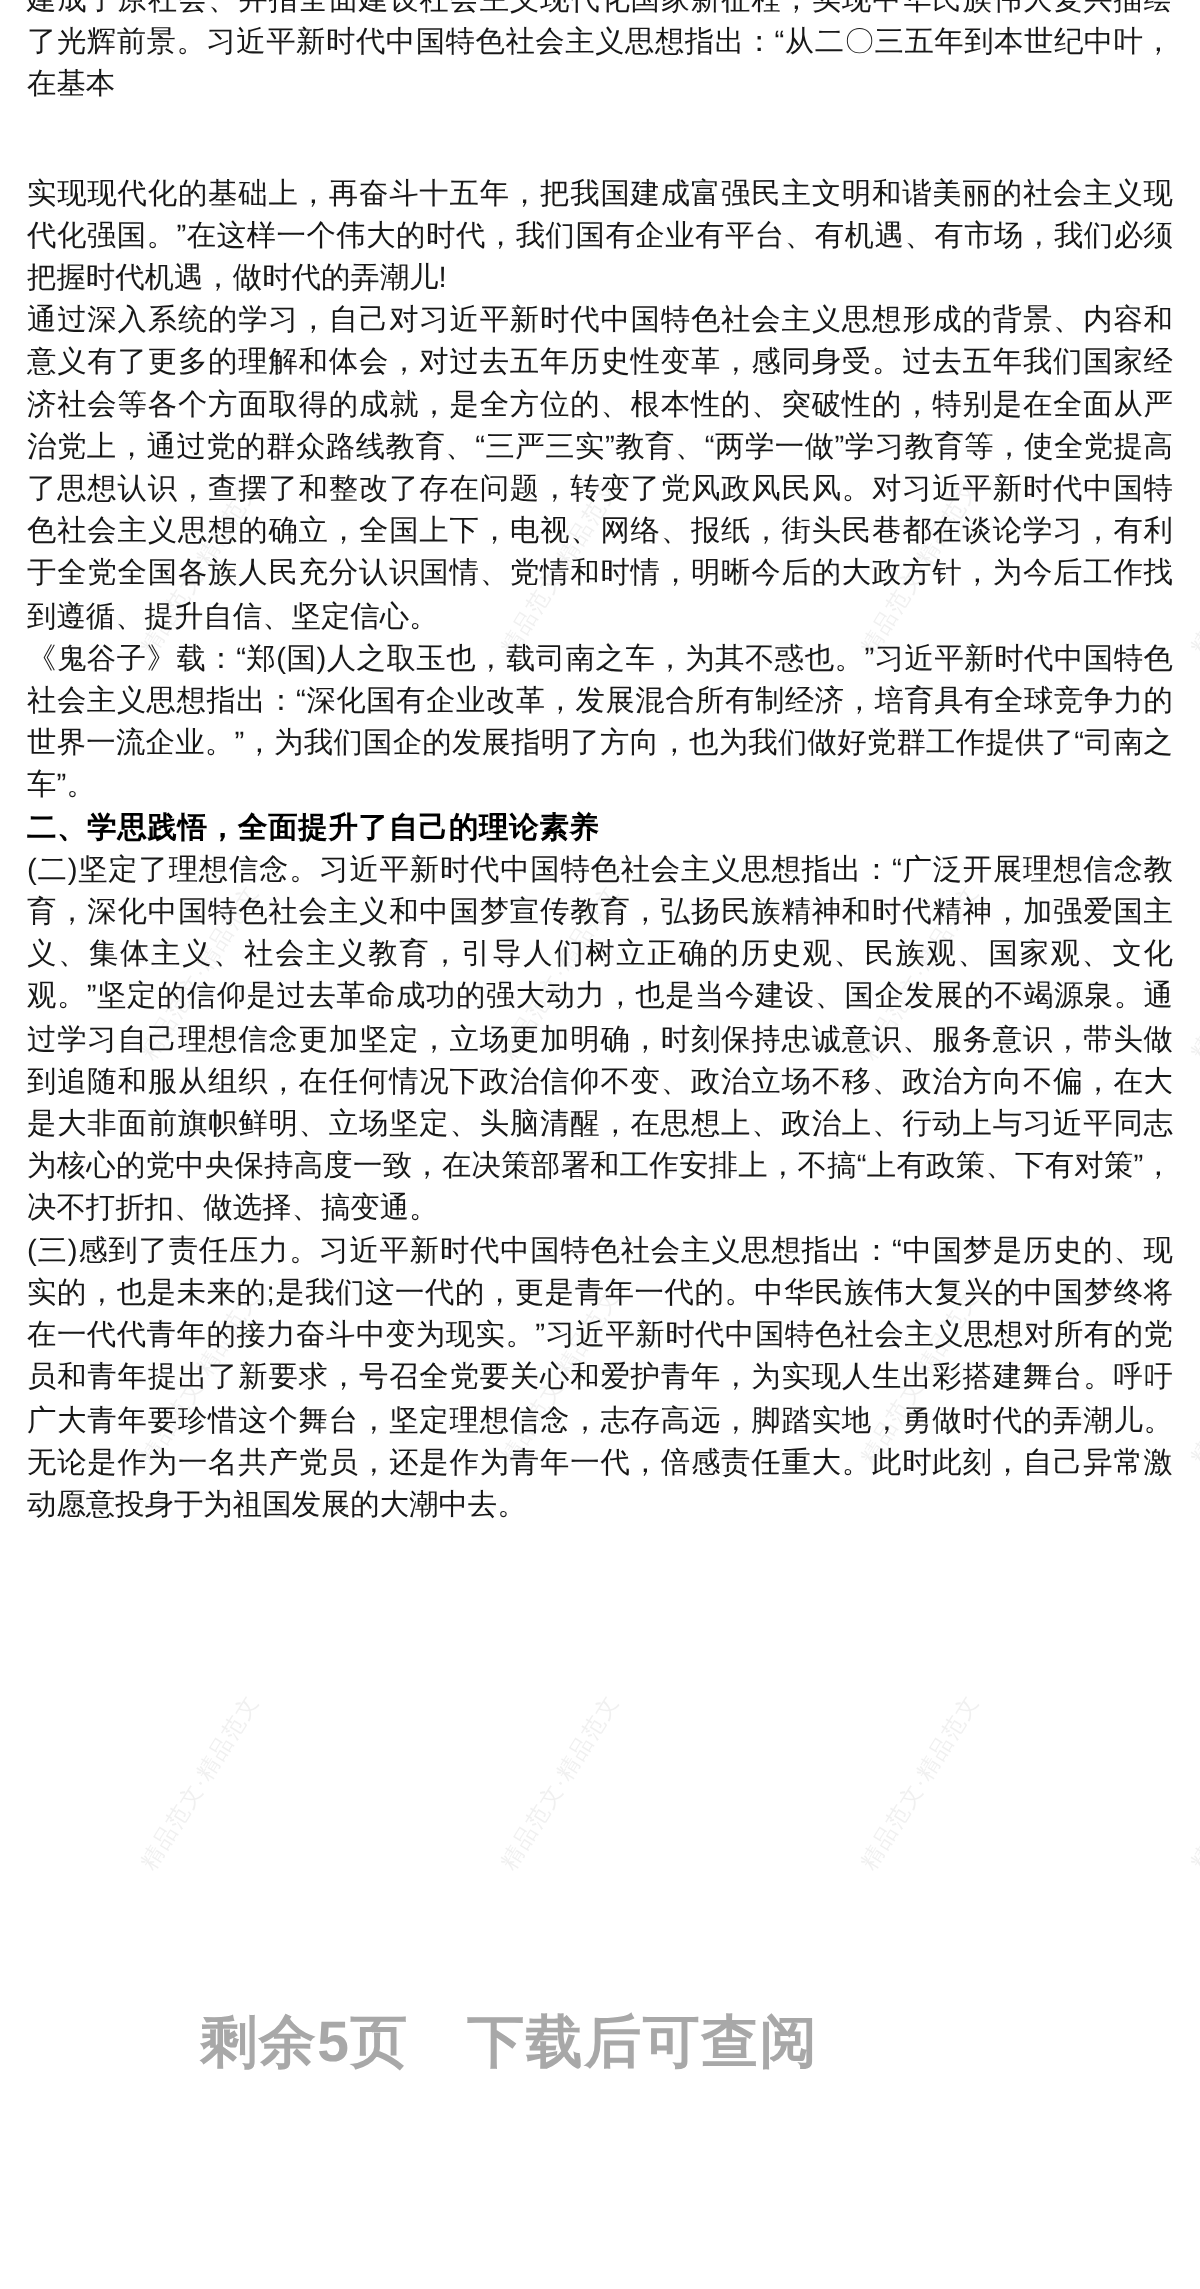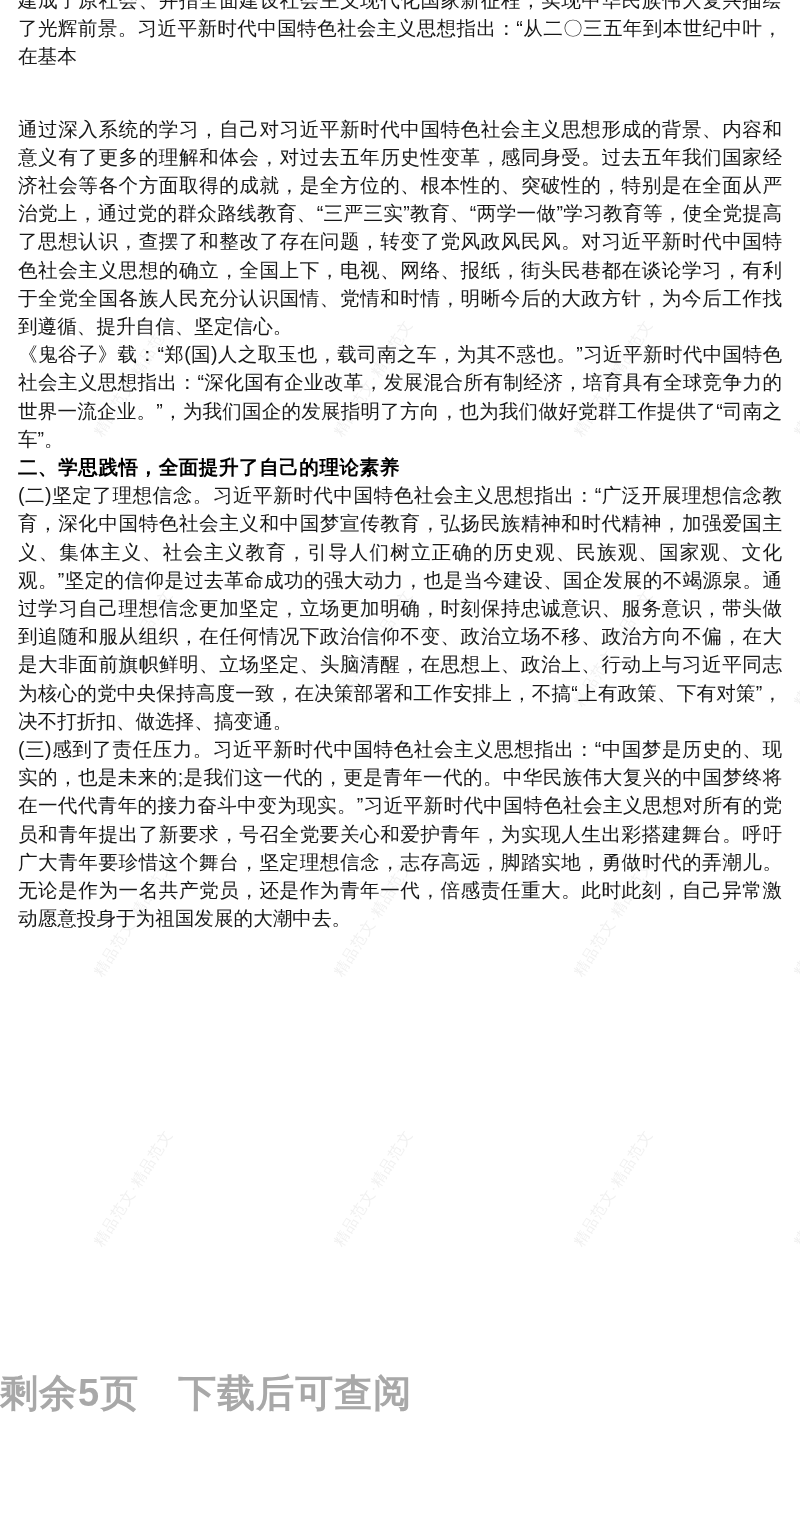--- a/index.html
+++ b/index.html
@@ -86,22 +86,23 @@
   }
 
   .gap-block {
     height: 44px;
   }
 
   
   .teaser {
     position: absolute;
     left: 0;
-    top: 1368px;
+    top: 1336px;
     width: 679px;
+    text-align: center;
     z-index: 4;
   }
   .teaser-text {
     display: inline-block;
     font-size: 38px;
     font-weight: 700;
     color: #a8a8a8;
     letter-spacing: 1px;
     font-family: "Liberation Sans", "DejaVu Sans", sans-serif;
     white-space: pre;
@@ -130,20 +131,23 @@
     <div class="wm" style="left:570px; top:1240px;">精品范文·精品范文</div>
     <div class="wm" style="left:790px; top:1240px;">精品范文·精品范文</div>
   </div>
 
   <div class="doc-body" id="doc-body">
       <div class="block">
         <p class="para clipped-top">建成了原社会、并指全面建设社会主义现代化国家新征程，实现中华民族伟大复兴描绘了光辉前景。习近平新时代中国特色社会主义思想指出：“从二〇三五年到本世纪中叶，在基本</p>
       </div>
       <div class="gap-block"></div>
       <div class="block">
+        <p class="para">实现现代化的基础上，再奋斗十五年，把我国建成富强民主文明和谐美丽的社会主义现代化强国。”在这样一个伟大的时代，我们国有企业有平台、有机遇、有市场，我们必须把握时代机遇，做时代的弄潮儿!</p>
+      </div>
+      <div class="block">
         <p class="para">通过深入系统的学习，自己对习近平新时代中国特色社会主义思想形成的背景、内容和意义有了更多的理解和体会，对过去五年历史性变革，感同身受。过去五年我们国家经济社会等各个方面取得的成就，是全方位的、根本性的、突破性的，特别是在全面从严治党上，通过党的群众路线教育、“三严三实”教育、“两学一做”学习教育等，使全党提高了思想认识，查摆了和整改了存在问题，转变了党风政风民风。对习近平新时代中国特色社会主义思想的确立，全国上下，电视、网络、报纸，街头民巷都在谈论学习，有利于全党全国各族人民充分认识国情、党情和时情，明晰今后的大政方针，为今后工作找到遵循、提升自信、坚定信心。</p>
       </div>
       <div class="block">
         <p class="para">《鬼谷子》载：“郑(国)人之取玉也，载司南之车，为其不惑也。”习近平新时代中国特色社会主义思想指出：“深化国有企业改革，发展混合所有制经济，培育具有全球竞争力的世界一流企业。”，为我们国企的发展指明了方向，也为我们做好党群工作提供了“司南之车”。</p>
       </div>
       <div class="block">
         <p class="heading">二、学思践悟，全面提升了自己的理论素养</p>
       </div>
       <div class="block">
         <p class="para">(二)坚定了理想信念。习近平新时代中国特色社会主义思想指出：“广泛开展理想信念教育，深化中国特色社会主义和中国梦宣传教育，弘扬民族精神和时代精神，加强爱国主义、集体主义、社会主义教育，引导人们树立正确的历史观、民族观、国家观、文化观。”坚定的信仰是过去革命成功的强大动力，也是当今建设、国企发展的不竭源泉。通过学习自己理想信念更加坚定，立场更加明确，时刻保持忠诚意识、服务意识，带头做到追随和服从组织，在任何情况下政治信仰不变、政治立场不移、政治方向不偏，在大是大非面前旗帜鲜明、立场坚定、头脑清醒，在思想上、政治上、行动上与习近平同志为核心的党中央保持高度一致，在决策部署和工作安排上，不搞“上有政策、下有对策”，决不打折扣、做选择、搞变通。</p>

